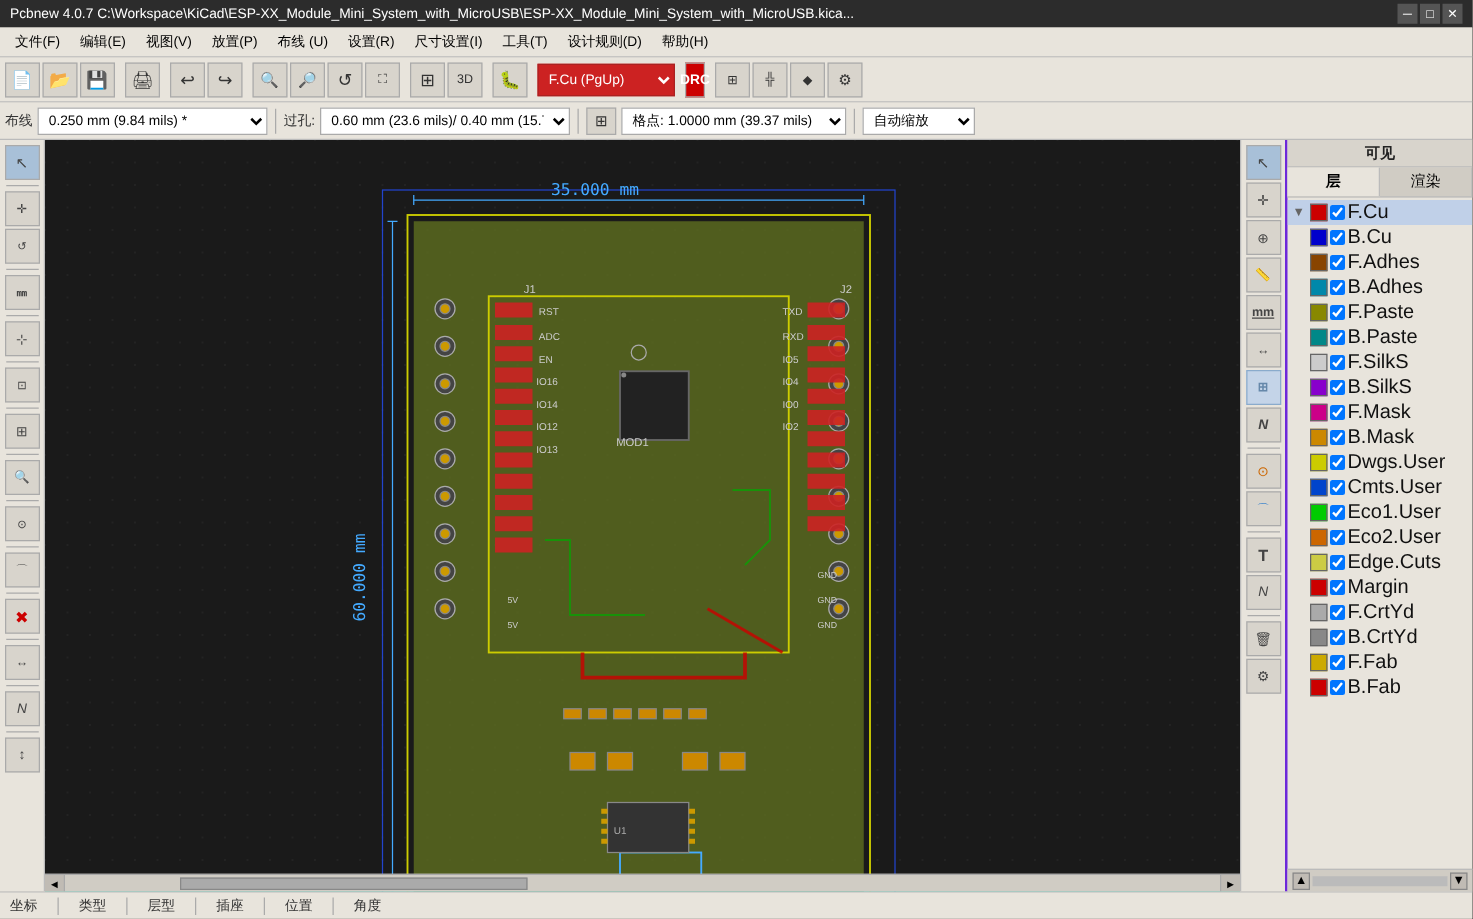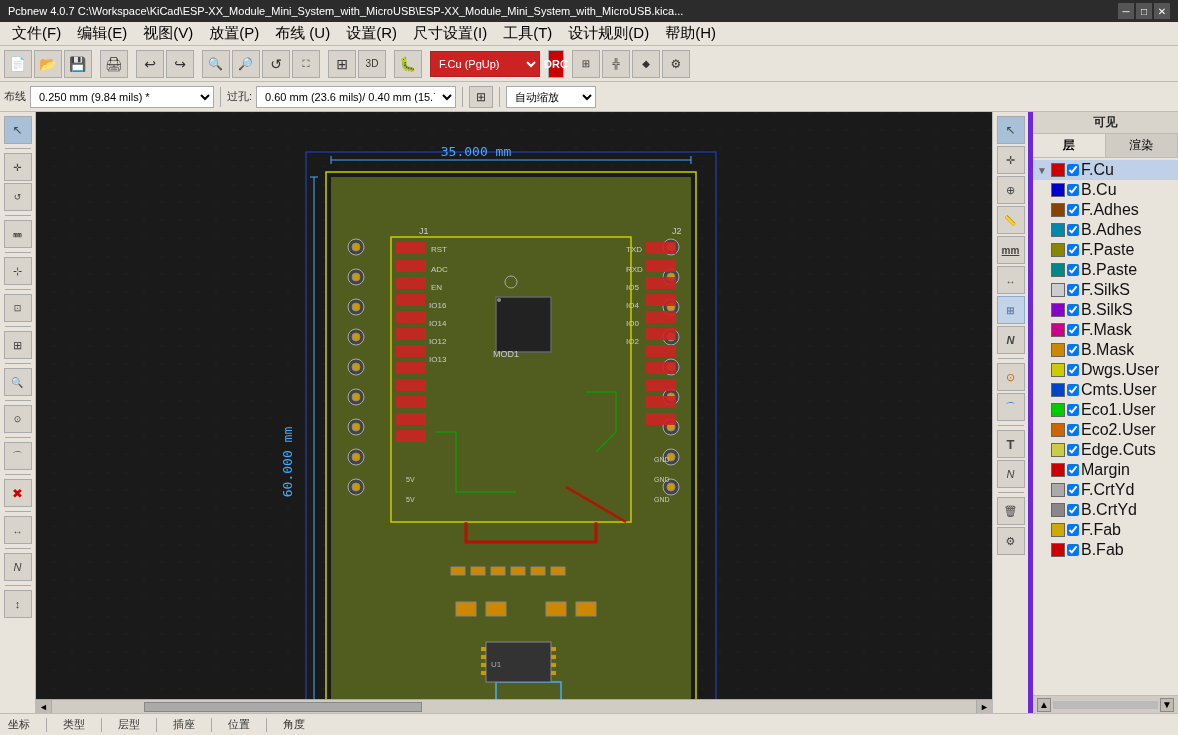--- a/index.html
+++ b/index.html
@@ -19,21 +19,21 @@
     .title-btn { width: 16px; height: 16px; background: #555; border: none; color: #fff; font-size: 10px; cursor: pointer; display: flex; align-items: center; justify-content: center; }
 
     
     #menubar {
       background: #e8e4dc;
       height: 24px;
       display: flex;
       align-items: center;
       padding: 0 4px;
       border-bottom: 1px solid #bbb;
-      font-size: 15px;
+      font-size: 11px;
     }
     .menu-item {
       padding: 2px 8px;
       cursor: pointer;
       white-space: nowrap;
     }
 
     
     #toolbar1 {
       background: #e8e4dc;
@@ -300,20 +300,23 @@
   <select class="tb2-select" style="width:184px;">
     <option>0.250 mm (9.84 mils) *</option>
   </select>
   <div class="tb2-sep"></div>
   <span class="tb2-label">过孔:</span>
   <select class="tb2-select" style="width:200px;">
     <option>0.60 mm (23.6 mils)/ 0.40 mm (15.7 mils) *</option>
   </select>
   <div class="tb2-sep"></div>
   <button class="tb-btn" style="width:24px; height:22px; font-size:12px;">⊞</button>
+  <select class="tb2-select" style="width:180px;">
+    <option>格点: 1.0000 mm (39.37 mils)</option>
+  </select>
   <div class="tb2-sep"></div>
   <select class="tb2-select" style="width:90px;">
     <option>自动缩放</option>
   </select>
 </div>
 
 <div id="main" style="height: calc(735px - 22px - 24px - 36px - 30px - 22px); display:flex; position:relative;">
 
   <div id="left-toolbar">
     <div class="lt-btn active">↖</div>
@@ -545,21 +548,21 @@
     <div class="rt-btn" style="font-size:11px; color:#cc6600;">⊙</div>
     <div class="rt-btn" style="font-size:11px; color:#0066cc;">⌒</div>
     <div style="width:26px; height:1px; background:#aaa; margin:2px 0;"></div>
     <div class="rt-btn" style="font-size:13px; font-weight:bold;">T</div>
     <div class="rt-btn" style="font-size:11px; font-style:italic;">N</div>
     <div style="width:26px; height:1px; background:#aaa; margin:2px 0;"></div>
     <div class="rt-btn" style="font-size:11px;">🗑</div>
     <div class="rt-btn" style="font-size:11px;">⚙</div>
   </div>
 
-  <div id="layers-panel" style="width:150px; background:#e8e4dc; border-left:5px solid #6d28d9; display:flex; flex-direction:column; font-size:11px;">
+  <div id="layers-panel" style="width:150px; background:#e8e4dc; border-left:2px solid #6d28d9; display:flex; flex-direction:column; font-size:11px;">
     <div id="visible-label">可见</div>
     <div id="layers-header">
       <div class="layers-tab active">层</div>
       <div class="layers-tab">渲染</div>
     </div>
     <div id="layers-list">
     <div class="layer-item active">
           <span class="layer-expand">▼</span>
           <div class="layer-color" style="background: rgb(204, 0, 0);"></div>
           <input type="checkbox" class="layer-check" checked="" style="">

